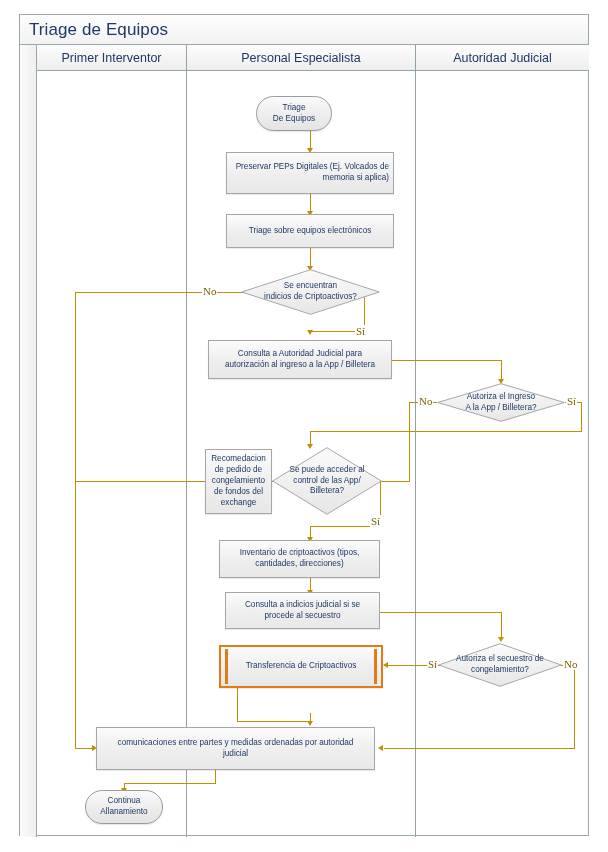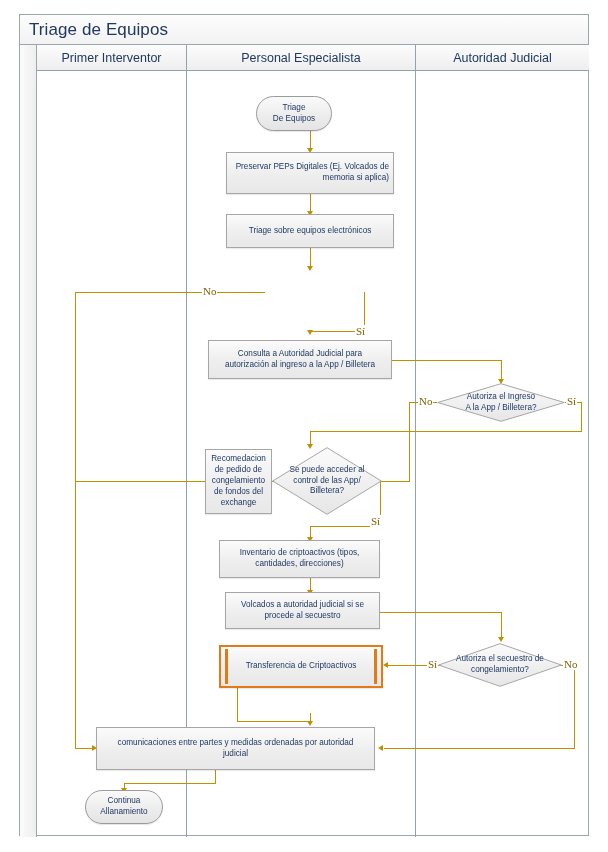--- a/index.html
+++ b/index.html
@@ -269,20 +269,35 @@
   </div>
 
   <div class="node process" style="left:226px;top:152px;width:168px;height:42px;text-align:right;">
     <span>Preservar PEPs Digitales (Ej. Volcados de memoria si aplica)</span>
   </div>
 
   <div class="node process" style="left:226px;top:214px;width:168px;height:34px;">
     <span>Triage sobre equipos electrónicos</span>
   </div>
 
+  <div class="decision" style="left:241px;top:269px;width:139px;height:46px;">
+    <svg class="dia" viewBox="0 0 139 46" preserveAspectRatio="none">
+      <defs>
+          <linearGradient id="g1" x1="0" y1="0" x2="0" y2="1">
+        <stop offset="0%" stop-color="#fbfbfb"></stop>
+            <stop offset="100%" stop-color="#e6e6e6"></stop>
+      </linearGradient>
+        </defs>
+      <polygon points="69.5,0.7 138.3,23 69.5,45.3 0.7,23" fill="url(#g1)" stroke="#a6a6a6" stroke-width="1"></polygon>
+    </svg>
+    <div class="dtext">
+      <div>Se encuentran</div>
+      <div>indicios de Criptoactivos?</div>
+    </div>
+  </div>
 
   <div class="node process" style="left:208px;top:340px;width:184px;height:39px;">
     <div>
       <div>Consulta a Autoridad Judicial para</div>
       <div>autorización al ingreso a la App / Billetera</div>
     </div>
   </div>
 
   <div class="decision" style="left:437px;top:383px;width:128px;height:39px;">
     <svg class="dia" viewBox="0 0 128 39" preserveAspectRatio="none">
@@ -323,21 +338,21 @@
 
   <div class="node process" style="left:219px;top:540px;width:161px;height:38px;">
     <div>
       <div>Inventario de criptoactivos (tipos,</div>
       <div>cantidades, direcciones)</div>
     </div>
   </div>
 
   <div class="node process" style="left:225px;top:592px;width:155px;height:37px;">
     <div>
-      <div>Volcados a autoridad judicial si se</div>
+      <div>Consulta a indicios judicial si se</div>
       <div>procede al secuestro</div>
     </div>
   </div>
 
   <div class="node subprocess" style="left:219px;top:645px;width:164px;height:43px;">
     <span>Transferencia de Criptoactivos</span>
   </div>
 
   <div class="decision" style="left:438px;top:643px;width:124px;height:44px;">
     <svg class="dia" viewBox="0 0 124 44" preserveAspectRatio="none">

